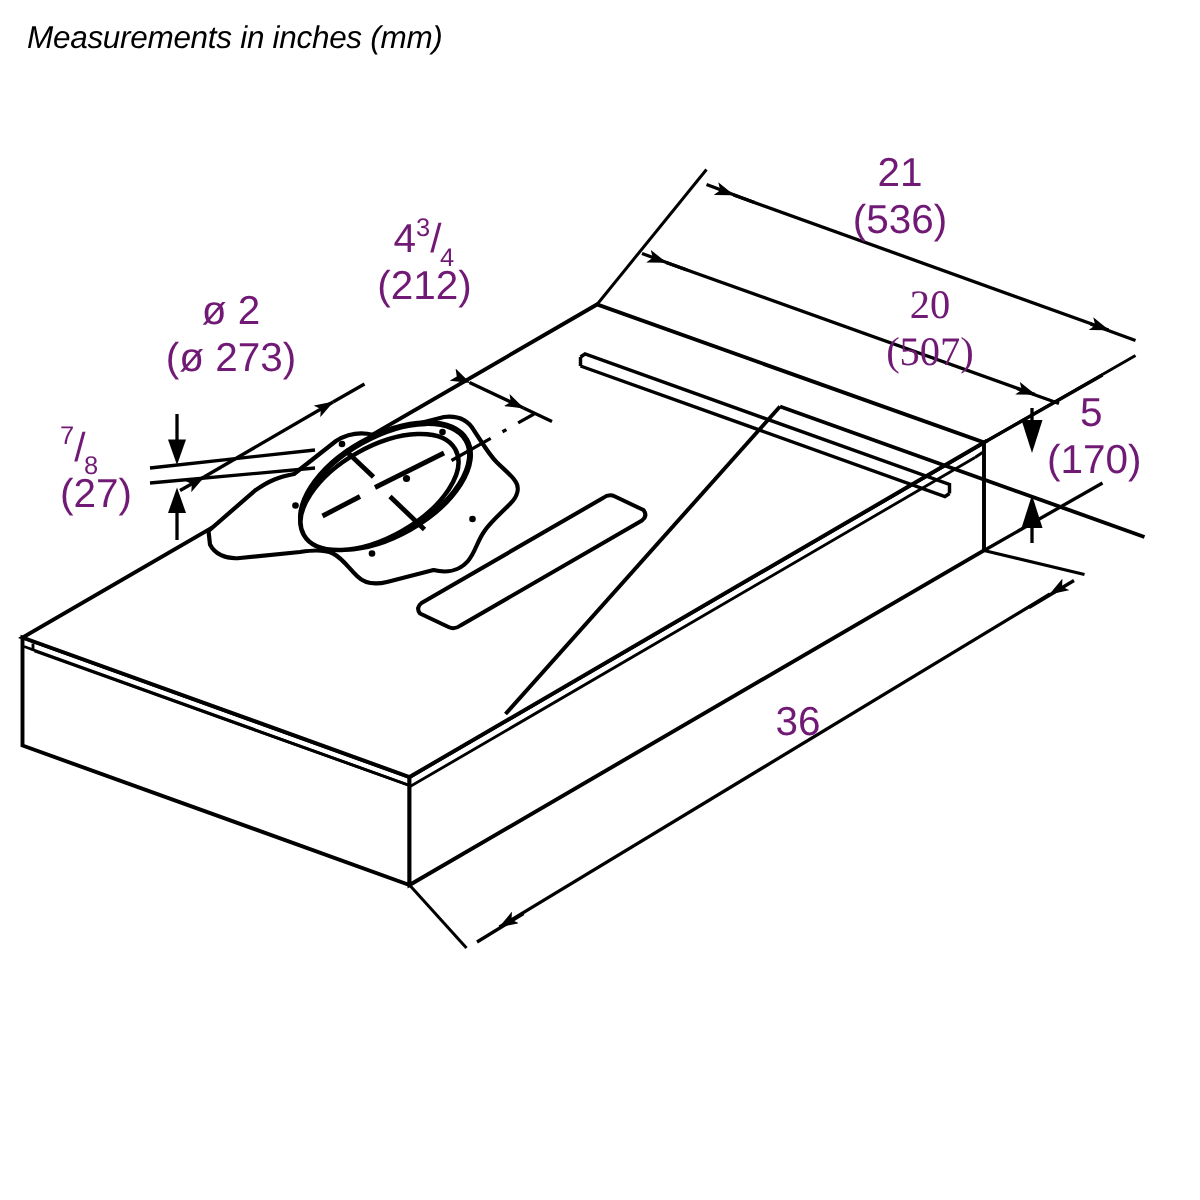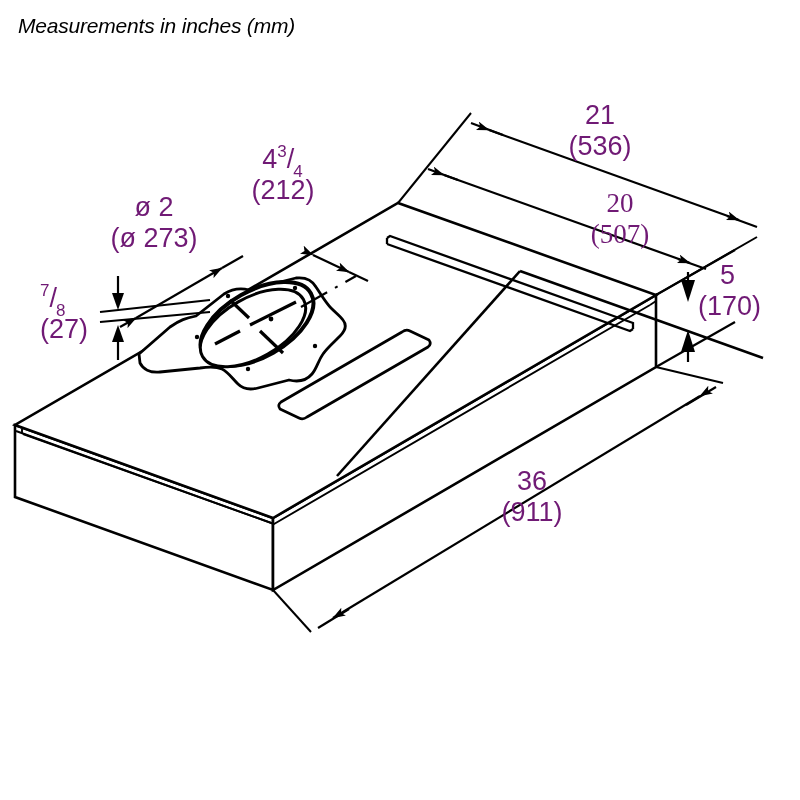--- a/index.html
+++ b/index.html
@@ -257,16 +257,15 @@
     <span class="ln">(507)</span>
   </div>
 
   <div class="dimlabel" style="left:698px; top:260px; width:100px; text-align:left;">
     <span class="ln" style="padding-left:22px;">5</span>
     <span class="ln">(170)</span>
   </div>
 
   <div class="dimlabel" style="left:452px; top:466px; width:160px;">
     <span class="ln">36</span>
-    <span class="ln">(911)</span>
   </div>
 
 </div>
 
 </body></html>

